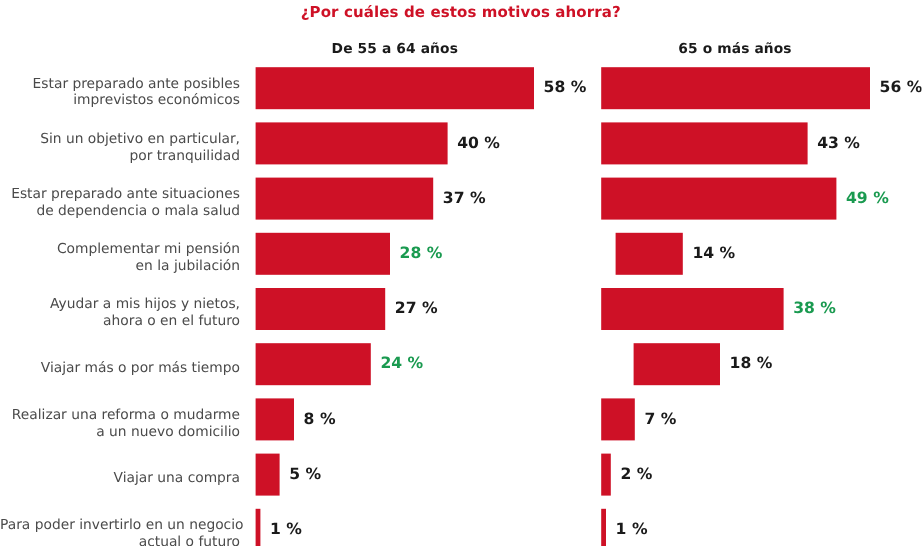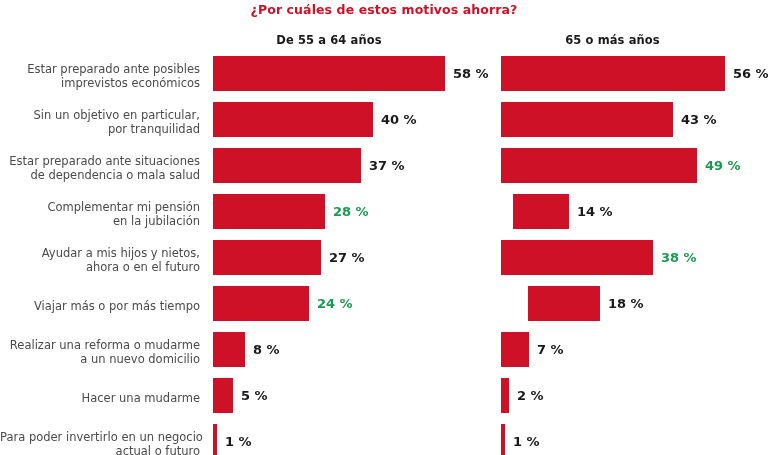--- a/index.html
+++ b/index.html
@@ -198,21 +198,21 @@
           <div class="bar" style="width: 32px; background: rgb(206, 17, 38);"></div>
           <div class="bar-value" style="left: 40px;">8 %</div>
         </div>
         <div class="bar-track" id="track-b-6" style="left: 501px; width: 267px;">
           <div class="bar" style="width: 28px; background: rgb(206, 17, 38);"></div>
           <div class="bar-value" style="left: 36px;">7 %</div>
         </div>
       </div>
       <div class="row" style="top: 375px;">
         <div class="row-label">
-          <span class="lbl-line">Hacer una mudarme</span>
+          <span class="lbl-line">Viajar una compra</span>
         </div>
         <div class="bar-track" id="track-a-7" style="left: 213px; width: 555px;">
           <div class="bar" style="width: 20px; background: rgb(206, 17, 38);"></div>
           <div class="bar-value" style="left: 28px;">5 %</div>
         </div>
         <div class="bar-track" id="track-b-7" style="left: 501px; width: 267px;">
           <div class="bar" style="width: 8px; background: rgb(206, 17, 38);"></div>
           <div class="bar-value" style="left: 16px;">2 %</div>
         </div>
       </div>

